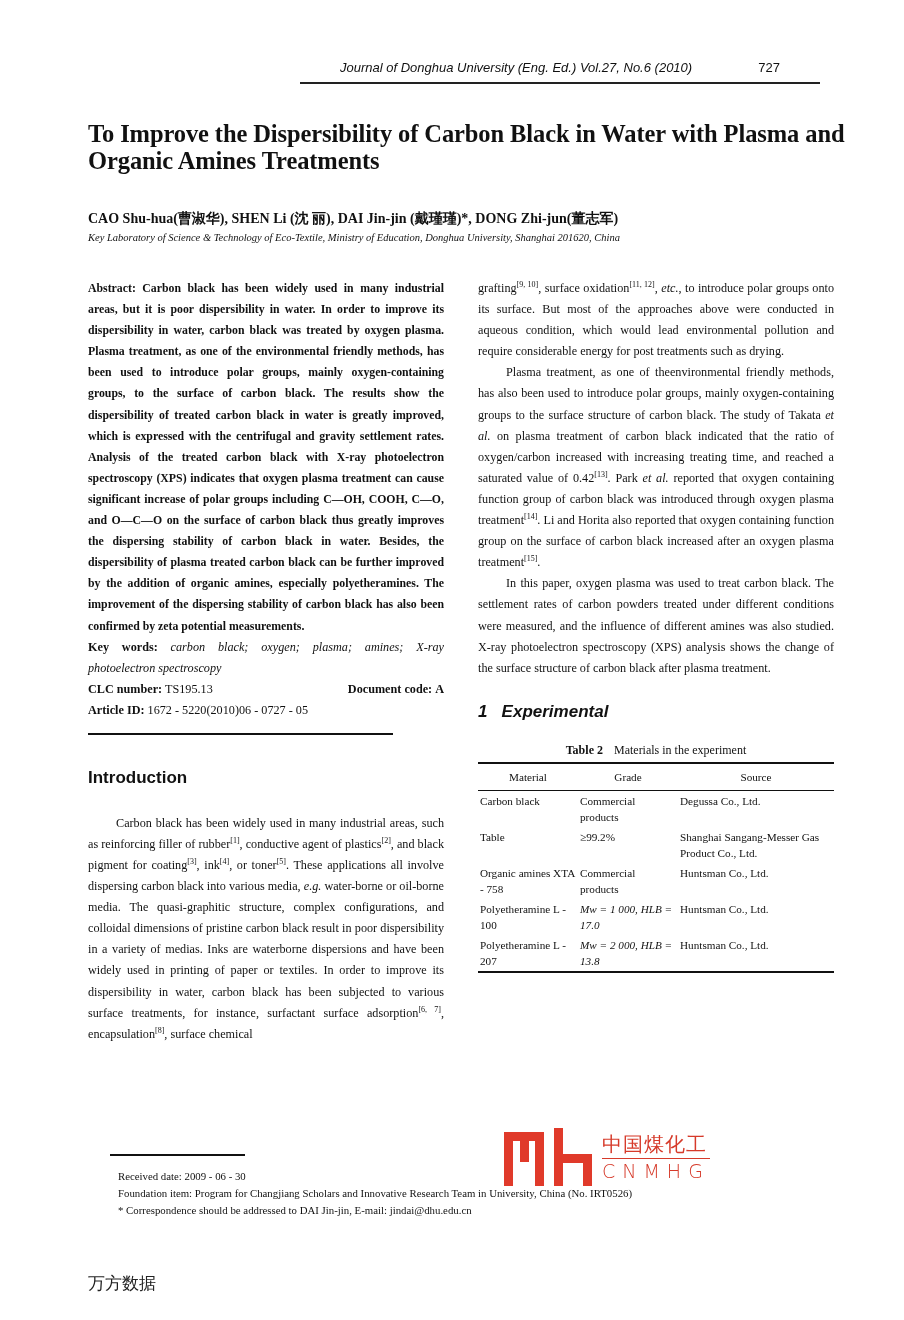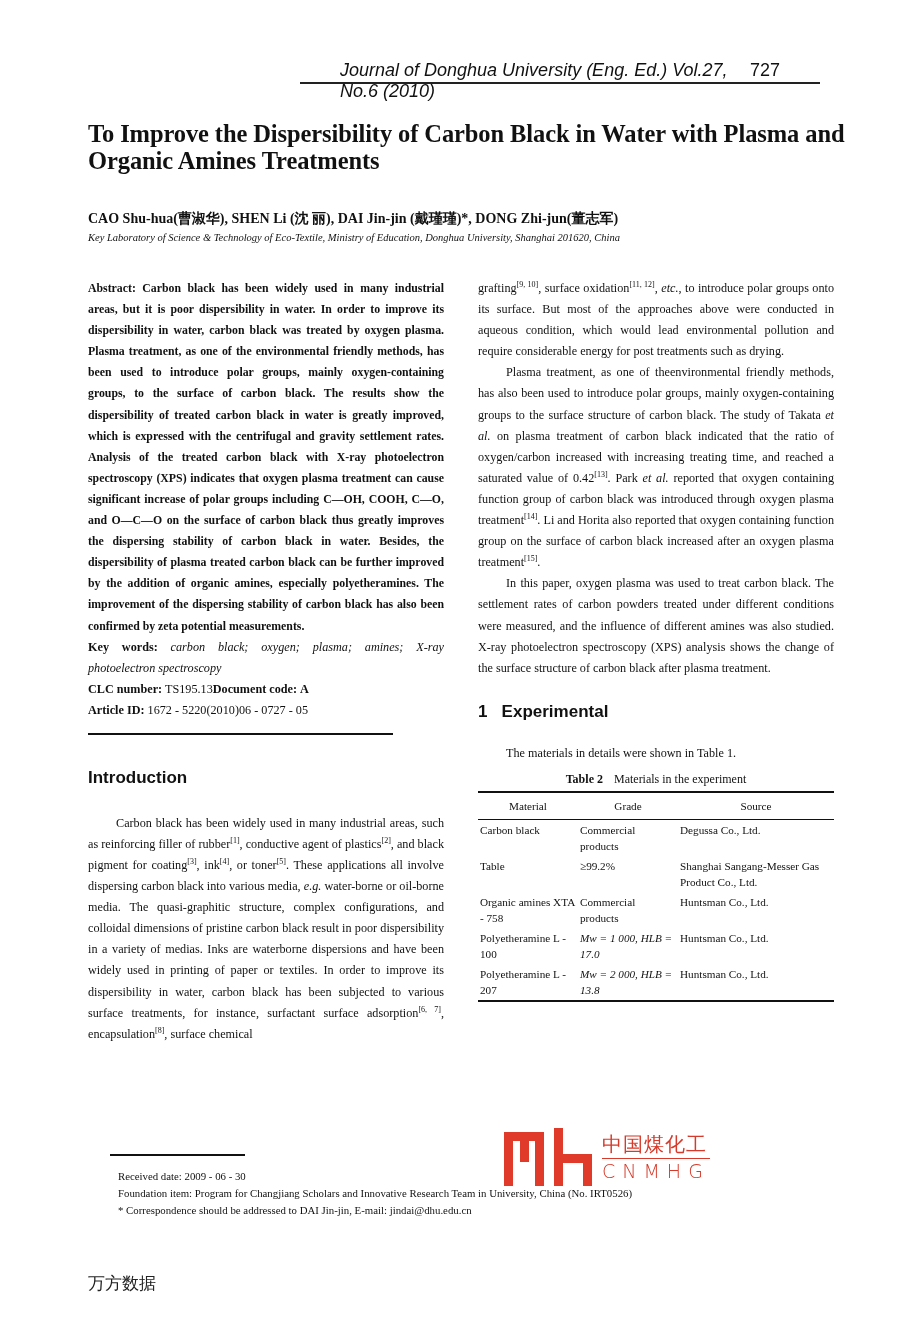--- a/index.html
+++ b/index.html
@@ -1,31 +1,31 @@
 <!DOCTYPE html>
 <html><head>
 <meta charset="utf-8">
 <style>
   html, body { margin: 0; padding: 0; background: #ffffff; }
   body { width: 904px; height: 1320px; position: relative; overflow: hidden; color: #111; font-family: "Liberation Serif", serif; }
-  .running-head { position: absolute; left: 340px; top: 60px; width: 440px; font-family: "Liberation Sans", sans-serif; font-style: italic; font-size: 18px; color: #111; display: flex; justify-content: space-between; }
+  .running-head { position: absolute; left: 340px; top: 60px; width: 440px; font-family: "Liberation Sans", sans-serif; font-style: italic; font-size: 13px; color: #111; display: flex; justify-content: space-between; }
   .running-head .page { font-style: normal; margin-left: 14px; }
   .head-rule { position: absolute; left: 300px; top: 82px; width: 520px; height: 1.5px; background: #222; }
   .title { position: absolute; left: 88px; top: 120px; width: 760px; font-size: 24.5px; font-weight: bold; line-height: 27px; font-family: "Liberation Serif", serif; letter-spacing: -0.1px; }
   .authors { position: absolute; left: 88px; top: 210px; font-size: 14px; font-weight: bold; }
   .affil { position: absolute; left: 88px; top: 232px; font-size: 10.5px; font-style: italic; }
   .col-left { position: absolute; left: 88px; top: 278px; width: 356px; }
   .col-right { position: absolute; left: 478px; top: 278px; width: 356px; }
   p.body { margin: 0; font-size: 12.2px; line-height: 21.1px; text-align: justify; }
   p.abstract { font-weight: bold; font-size: 11.8px; }
   .indent { text-indent: 28px; }
   sup { font-size: 8px; line-height: 0; }
   .kw-label { font-weight: bold; }
   .kw { font-style: italic; }
-  .meta-row { display: flex; justify-content: flex-start; font-size: 12.2px; line-height: 21px; }
+  .meta-row { display: flex; justify-content: space-between; font-size: 12.2px; line-height: 21px; }
   .meta-row b { font-weight: bold; }
   .rule-short { width: 305px; height: 2px; background: #111; margin-top: 12px; }
   .section-head { font-family: "Liberation Sans", sans-serif; font-size: 17px; line-height: 22px; margin: 0; }
   .subsection { font-size: 13.5px; font-weight: bold; margin: 0; line-height: 20px; }
   .table-caption { text-align: center; font-size: 12px; margin: 8px 0 4px 0; }
   .table-caption b { margin-right: 8px; }
   table.mat { width: 356px; border-collapse: collapse; font-size: 11.2px; line-height: 16px; }
   table.mat thead th { font-weight: normal; padding: 5px 2px; text-align: center; border-top: 2px solid #111; border-bottom: 1.5px solid #111; }
   table.mat tbody td { vertical-align: top; padding: 2px 2px 2px 2px; }
   table.mat tbody tr:last-child td { border-bottom: 2px solid #111; }
@@ -79,22 +79,21 @@
 
 <div class="col-right">
   <p class="body">
     <span>grafting</span><sup>[9, 10]</sup><span>, surface oxidation</span><sup>[11, 12]</sup><span>, </span><span class="i">etc.</span><span>, to introduce polar groups onto its surface. But most of the approaches above were conducted in aqueous condition, which would lead environmental pollution and require considerable energy for post treatments such as drying.</span>
   </p>
   <p class="body indent">
     <span>Plasma treatment, as one of theenvironmental friendly methods, has also been used to introduce polar groups, mainly oxygen-containing groups to the surface structure of carbon black. The study of Takata </span><span class="i">et al.</span><span> on plasma treatment of carbon black indicated that the ratio of oxygen/carbon increased with increasing treating time, and reached a saturated value of 0.42</span><sup>[13]</sup><span>. Park </span><span class="i">et al.</span><span> reported that oxygen containing function group of carbon black was introduced through oxygen plasma treatment</span><sup>[14]</sup><span>. Li and Horita also reported that oxygen containing function group on the surface of carbon black increased after an oxygen plasma treatment</span><sup>[15]</sup><span>.</span>
   </p>
   <p class="body indent">In this paper, oxygen plasma was used to treat carbon black. The settlement rates of carbon powders treated under different conditions were measured, and the influence of different amines was also studied. X-ray photoelectron spectroscopy (XPS) analysis shows the change of the surface structure of carbon black after plasma treatment.</p>
 
-  <h2 class="section-head" style="margin-top:22px; margin-bottom:20px; white-space:pre;">1   Experimental</h2>
-  <p class="body indent">The materials in details were shown in Table 1.</p>
+  <h2 class="section-head" style="margin-top:22px; margin-bottom:20px; white-space:pre;font-style:italic;">1   Experimental</h2>
 
   <div class="table-caption">
     <b>Table 2</b>
     <span>Materials in the experiment</span>
   </div>
   <table class="mat">
     <colgroup>
         <col style="width:100px">
         <col style="width:100px">
         <col style="width:156px">

